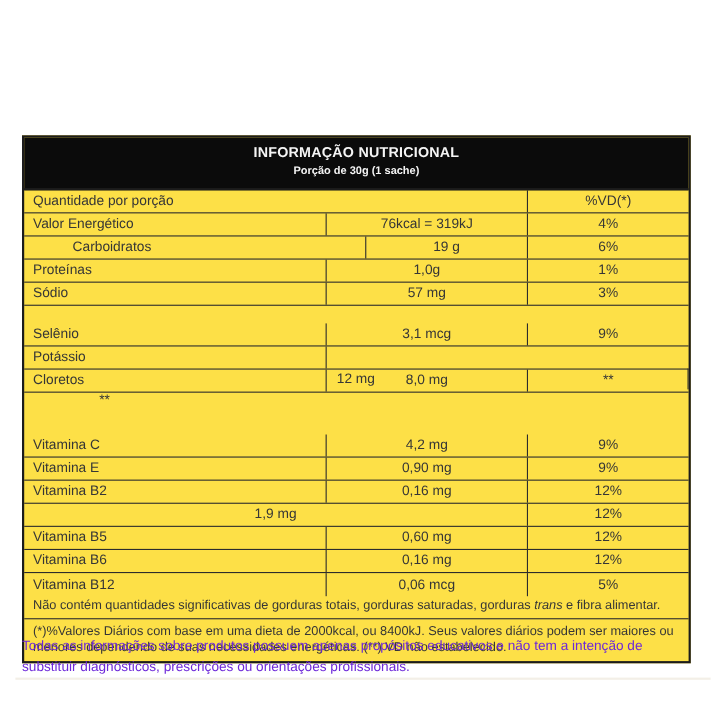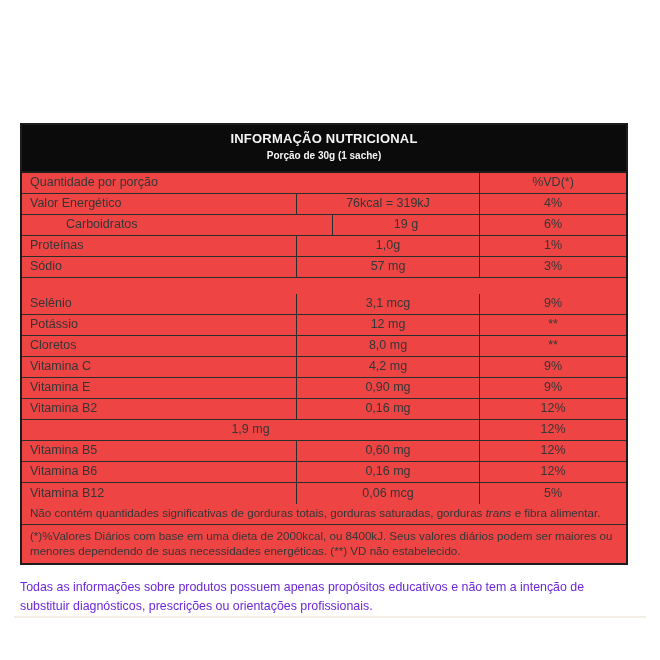--- a/index.html
+++ b/index.html
@@ -18,21 +18,21 @@
   }
 
   
   .nutrition-table {
     position: absolute;
     left: 20px;
     top: 123px;
     width: 608px;
     border: 2px solid #1c1c1c;
     box-sizing: border-box;
-    background: #ef4444;
+    background: #fde047;
   }
   .t-header {
     background: #0b0b0b;
     color: #f5f5f5;
     text-align: center;
     padding: 6px 0 7px 0;
     border-bottom: 2px solid #1c1c1c;
   }
   .t-header .t-title {
     font-size: 13px;
@@ -166,33 +166,33 @@
     <div class="cell cell-amount">57 mg</div>
     <div class="cell cell-dv">3%</div>
   </div>
 
   <div class="trow" style="height:21px;margin-top:16px;">
     <div class="cell cell-name">Selênio</div>
     <div class="cell cell-amount">3,1 mcg</div>
     <div class="cell cell-dv">9%</div>
   </div>
 
-  <div class="trow" style="height:21px;">
+  <div class="trow" style="height:21px;flex-direction:column;">
     <div class="cell cell-name">Potássio</div>
     <div class="cell cell-amount">12 mg</div>
     <div class="cell cell-dv">**</div>
   </div>
 
   <div class="trow" style="height:21px;">
     <div class="cell cell-name">Cloretos</div>
     <div class="cell cell-amount">8,0 mg</div>
     <div class="cell cell-dv">**</div>
   </div>
 
-  <div class="trow" style="height:21px;">
+  <div class="trow" style="height:21px;margin-top:38px;">
     <div class="cell cell-name">Vitamina C</div>
     <div class="cell cell-amount">4,2 mg</div>
     <div class="cell cell-dv">9%</div>
   </div>
 
   <div class="trow" style="height:21px;">
     <div class="cell cell-name">Vitamina E</div>
     <div class="cell cell-amount">0,90 mg</div>
     <div class="cell cell-dv">9%</div>
   </div>

